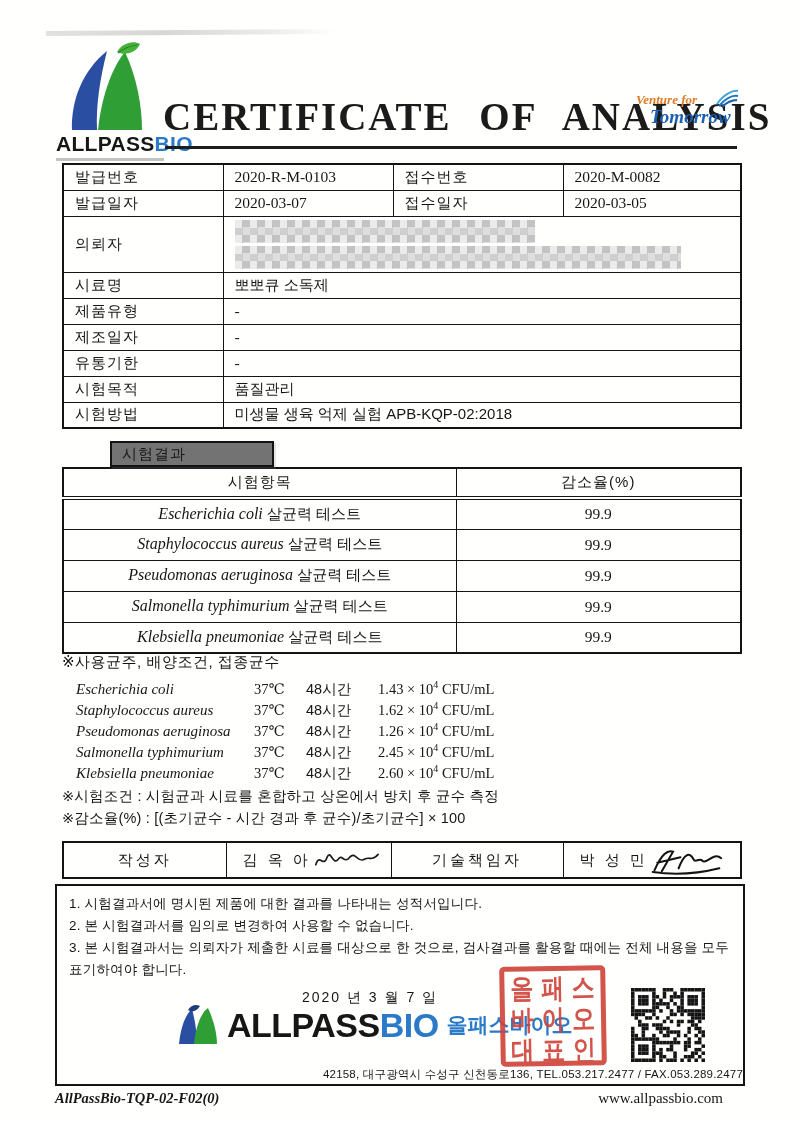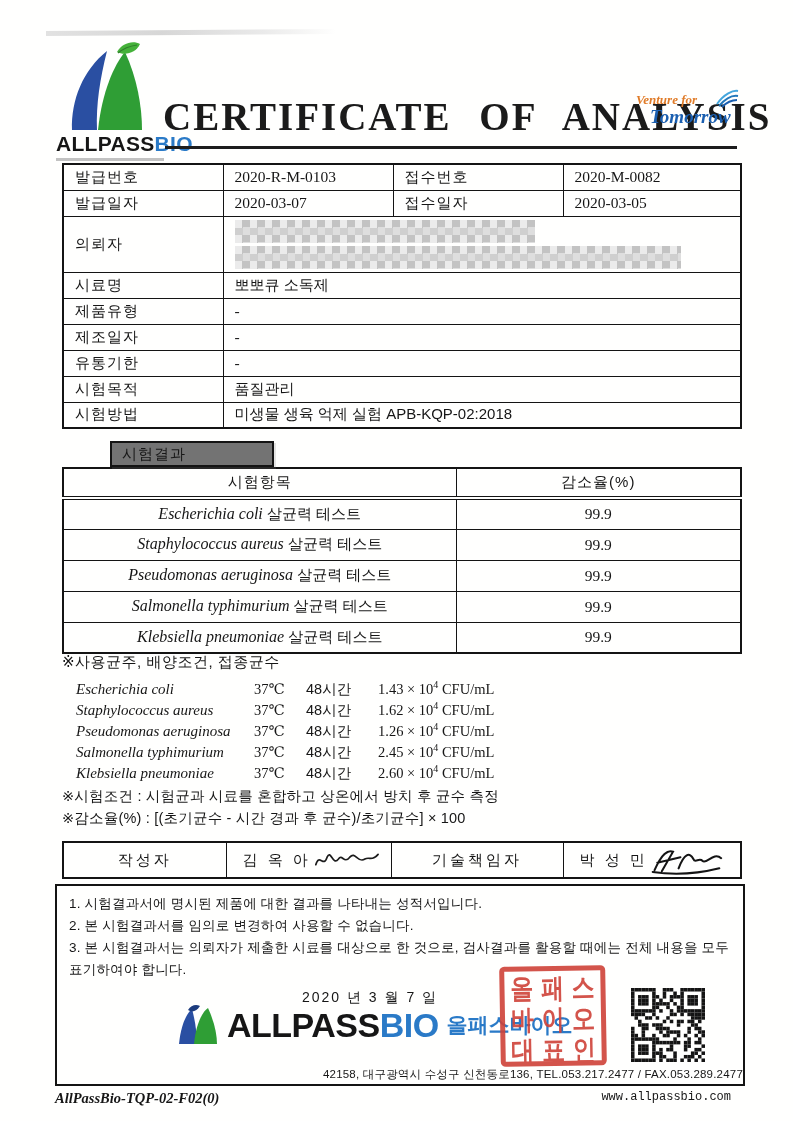--- a/index.html
+++ b/index.html
@@ -88,21 +88,21 @@
     border:5px solid #cf4238; border-radius:5px; display:grid; grid-template-columns:repeat(3,1fr);
     grid-template-rows:repeat(3,1fr); padding:2px; color:#cf4238; opacity:.9; transform:rotate(-1deg); }
   .seal span { display:flex; align-items:center; justify-content:center;
     font-size:23px; font-weight:700; transform:scaleY(1.2); }
   .qr { position:absolute; left:574px; top:102px; width:74px; height:74px; }
   .box-address { position:absolute; left:0; bottom:2px; width:100%; text-align:right; font-size:11.5px; letter-spacing:.2px; }
 
   
   .page-footer { left:55px; top:1090px; width:690px; display:flex; justify-content:space-between; align-items:flex-start; }
   .form-no { font-family:"Liberation Serif","DejaVu Serif",serif; font-weight:700; font-style:italic; font-size:14.5px; }
-  .website { font-family:Liberation Mono, monospace; font-size:12px; margin-right:14px; }
+  .website { font-family:Liberation Serif, serif; font-size:15px; margin-right:22px; }
 </style>
 </head>
 <body>
 
 <div class="page">
 
   <div class="abs smudge"></div>
 
   <div class="abs logo">
     <svg width="96" height="92" viewBox="0 0 92 92">

